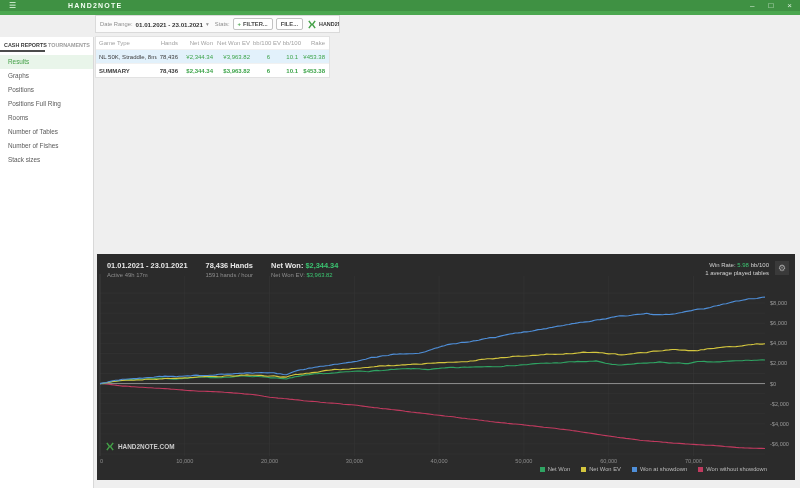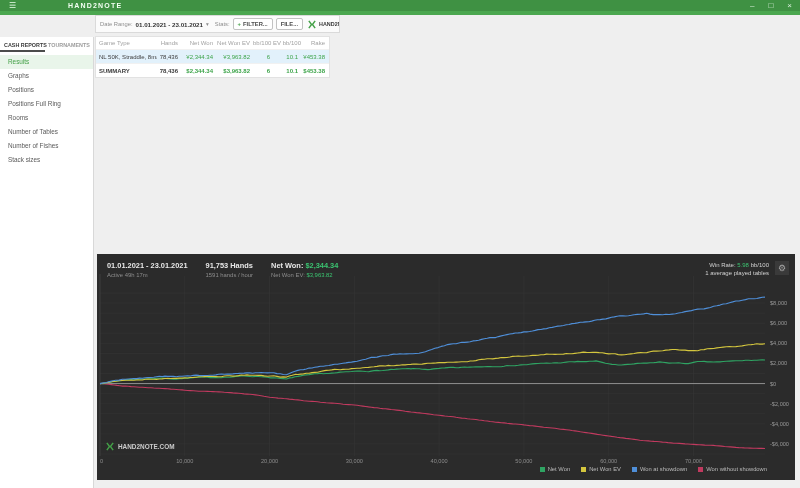--- a/index.html
+++ b/index.html
@@ -205,21 +205,21 @@
         <polyline points="3.0,129.6 6.2,129.2 9.4,128.8 12.5,128.1 15.7,127.5 18.9,127.2 22.1,126.6 25.3,126.4 28.4,126.1 31.3,126.3 34.1,126.1 36.9,126.2 39.7,125.9 42.6,126.0 45.4,126.0 48.2,125.3 51.0,125.0 53.9,125.2 56.7,125.3 59.5,125.4 62.3,125.0 65.2,124.9 68.0,124.5 70.8,124.2 73.7,124.5 76.5,124.4 79.3,124.4 82.1,124.1 85.0,124.1 87.8,123.9 90.6,124.0 93.4,123.5 96.3,123.4 99.1,123.2 101.9,122.8 104.7,122.8 107.6,122.6 110.4,122.5 113.2,122.4 116.0,122.5 118.9,122.6 121.7,122.7 124.5,122.7 127.3,122.0 130.2,121.8 133.0,121.8 135.8,122.1 138.7,122.0 141.5,121.6 144.3,121.0 147.1,121.2 150.0,120.9 152.8,121.3 155.6,121.2 158.4,121.2 161.3,121.4 164.1,121.4 167.3,121.9 170.4,122.3 173.6,122.0 176.8,121.8 180.0,122.4 183.2,123.1 186.3,122.9 189.5,123.1 192.3,122.0 195.2,121.3 198.0,120.4 200.8,120.5 203.7,120.1 206.5,119.9 209.3,119.2 212.1,119.3 215.0,118.6 217.8,118.4 220.6,118.2 223.4,117.5 226.3,116.9 229.1,116.4 231.9,116.2 234.7,115.9 237.6,115.4 240.4,115.5 243.2,115.7 246.0,115.4 248.9,115.2 251.7,115.2 254.5,114.6 257.3,114.5 260.2,114.3 263.0,114.2 265.8,113.8 268.7,113.5 271.5,113.4 274.3,113.0 277.1,112.8 280.0,112.4 282.8,111.9 285.6,111.9 288.4,112.0 291.3,111.4 294.1,111.7 296.9,111.8 299.7,111.4 302.6,111.3 305.4,110.7 308.2,110.9 311.0,110.5 313.9,110.4 316.7,110.0 319.5,110.1 322.3,110.2 325.2,110.1 328.0,109.6 330.8,109.2 333.7,109.3 336.5,109.1 339.3,108.9 342.1,108.6 345.0,108.6 347.8,108.6 350.6,108.3 353.4,108.2 356.3,108.3 359.1,108.1 361.9,108.0 364.7,107.7 367.6,107.8 370.4,107.7 373.2,107.0 376.0,107.0 378.9,106.6 381.7,105.8 384.5,105.4 387.3,105.2 390.2,104.8 393.0,104.8 395.8,104.9 398.7,104.4 401.5,104.1 404.3,103.5 407.1,103.6 410.0,103.5 412.8,103.0 415.6,102.4 418.4,102.2 421.3,102.0 424.1,102.2 426.9,102.3 429.7,102.0 432.6,101.8 435.4,101.4 438.2,101.4 441.0,101.3 443.9,100.7 446.7,100.7 449.5,100.1 452.3,100.2 455.2,100.3 458.0,100.4 460.8,100.2 463.7,100.2 466.5,100.1 469.3,99.5 472.1,99.7 475.0,99.8 477.8,99.4 480.6,99.0 483.4,98.6 486.3,98.1 489.4,98.4 492.6,98.5 495.8,98.4 499.0,98.4 502.2,98.6 505.3,98.7 508.5,99.4 511.7,99.9 514.9,99.8 518.1,99.8 521.2,100.6 524.4,100.9 527.6,100.7 530.8,100.3 534.0,99.9 537.1,99.5 540.3,98.9 543.5,98.6 546.7,98.7 549.8,98.6 553.0,97.8 556.2,97.1 559.4,97.1 562.6,97.0 565.7,96.7 568.9,96.1 572.1,95.9 575.3,95.5 578.5,95.5 581.6,95.9 584.8,96.1 588.0,96.1 591.2,96.6 594.4,96.6 597.5,96.6 600.7,96.7 603.9,95.8 607.1,95.6 610.3,94.7 613.4,94.6 616.6,94.5 619.8,93.9 623.0,93.5 626.2,93.1 629.3,92.8 632.5,92.6 635.7,92.8 638.9,92.6 642.0,92.2 645.2,91.9 648.4,91.2 651.6,90.7 654.3,90.6 657.1,90.3 659.8,89.8 662.5,90.1 665.3,90.1 668.0,89.7" fill="none" stroke="#d4c63e" stroke-width="1.1" stroke-linejoin="round"></polyline>
         <polyline points="3.0,129.6 6.2,128.9 9.4,128.6 12.5,127.6 15.7,126.8 18.9,126.2 22.1,126.1 25.3,125.3 28.4,125.3 31.3,125.0 34.1,124.7 36.9,124.5 39.7,124.6 42.6,124.1 45.4,124.2 48.2,123.8 51.0,123.5 53.9,123.5 56.7,123.3 59.5,122.8 62.3,122.4 65.2,122.5 68.0,122.1 70.8,122.4 73.7,122.3 76.5,122.4 79.3,122.7 82.1,122.2 85.0,122.3 87.8,122.0 90.6,121.8 93.4,122.0 96.3,121.4 99.1,121.1 101.9,121.4 104.7,121.6 107.6,121.5 110.4,121.5 113.2,121.2 116.0,121.2 118.9,120.9 121.7,120.3 124.5,120.1 127.3,120.3 130.2,120.1 133.0,120.1 135.8,119.9 138.7,119.5 141.5,119.4 144.3,119.2 147.1,119.1 150.0,118.9 152.8,118.9 155.6,119.2 158.4,118.8 161.3,118.7 164.1,118.6 167.3,118.8 170.4,118.9 173.6,118.7 176.8,118.7 180.0,119.6 183.2,119.8 186.3,120.5 189.5,120.7 192.3,119.6 195.2,118.3 198.0,117.2 200.8,116.4 203.7,115.8 206.5,115.6 209.3,115.0 212.1,114.1 215.0,114.0 217.8,113.3 220.6,112.9 223.4,112.3 226.3,112.2 229.1,111.7 231.9,111.5 234.7,110.9 237.6,110.2 240.4,110.2 243.2,109.7 246.0,109.2 248.9,108.9 251.7,108.4 254.5,108.1 257.3,107.6 260.2,107.3 263.0,106.5 265.8,105.8 268.7,105.2 271.5,104.2 274.3,103.4 277.1,103.4 280.0,103.1 282.8,102.4 285.6,101.8 288.4,101.7 291.3,101.5 294.1,100.6 296.9,100.1 299.7,100.2 302.9,99.9 306.1,100.0 309.3,99.9 312.5,99.8 315.6,99.7 318.8,99.5 322.0,99.3 325.2,98.5 328.4,97.8 331.5,96.5 334.7,95.4 337.9,94.2 341.1,93.6 344.2,92.4 347.4,91.7 350.6,90.6 353.4,90.1 356.3,89.8 359.1,89.7 361.9,89.0 364.7,88.3 367.6,88.4 370.4,88.1 373.2,87.8 376.0,86.9 378.9,86.6 381.7,86.2 384.5,85.4 387.3,84.8 390.2,84.3 393.0,83.6 395.8,83.6 398.7,83.6 401.5,82.6 404.3,81.9 407.1,81.2 410.0,80.6 412.8,80.0 415.6,79.6 418.4,79.0 421.3,78.9 424.1,78.6 426.9,77.9 429.7,77.9 432.6,77.5 435.4,77.0 438.2,76.4 441.0,75.6 443.9,75.5 446.7,74.9 449.5,74.6 452.3,73.8 455.2,73.4 458.0,72.7 460.8,72.1 463.7,71.9 466.5,71.5 469.3,70.8 472.1,70.5 475.0,69.6 477.8,69.4 480.6,68.9 483.4,68.2 486.3,68.1 489.1,67.9 491.9,67.7 494.7,67.1 497.6,66.2 500.4,65.8 503.2,65.6 506.0,65.1 508.9,64.9 511.7,64.1 514.5,63.3 517.3,62.9 520.2,62.2 523.0,61.8 525.8,61.9 528.7,62.0 531.5,61.8 534.3,61.3 537.1,60.7 540.3,60.4 543.5,60.2 546.7,59.9 549.8,59.3 553.0,60.1 556.2,60.6 559.4,60.5 562.6,60.6 565.7,60.7 568.9,60.2 572.1,60.5 575.3,60.1 578.5,59.8 581.6,59.0 584.8,58.5 588.0,57.6 591.2,57.1 594.4,56.6 597.5,55.7 600.7,55.1 603.9,55.0 607.1,54.9 610.3,54.1 613.4,53.5 616.6,52.2 619.8,51.8 623.0,51.1 626.2,50.0 629.3,49.7 632.5,48.7 635.7,47.9 638.9,47.0 642.0,47.0 645.2,46.2 648.4,45.6 651.6,44.8 654.3,44.8 657.1,44.8 659.8,44.5 662.5,43.9 665.3,43.3 668.0,43.1" fill="none" stroke="#4f8fd9" stroke-width="1.1" stroke-linejoin="round"></polyline>
       </svg>
 
     <div class="ch-header">
       <div class="ch-group">
         <div class="l1">01.01.2021 - 23.01.2021</div>
         <div class="l2">Active 49h 17m</div>
       </div>
       <div class="ch-group">
-        <div class="l1">91,753 Hands</div>
+        <div class="l1">78,436 Hands</div>
         <div class="l2">1591 hands / hour</div>
       </div>
       <div class="ch-group">
         <div class="l1"><span>Net Won:</span> <span class="gval">$2,344.34</span></div>
         <div class="l2"><span>Net Won  EV:</span> <span class="gval">$3,963.82</span></div>
       </div>
     </div>
 
     <div class="ch-right">
       <div class="l1"><span>Win Rate:</span> <span class="gval">5.98</span> <span>bb/100</span></div>

